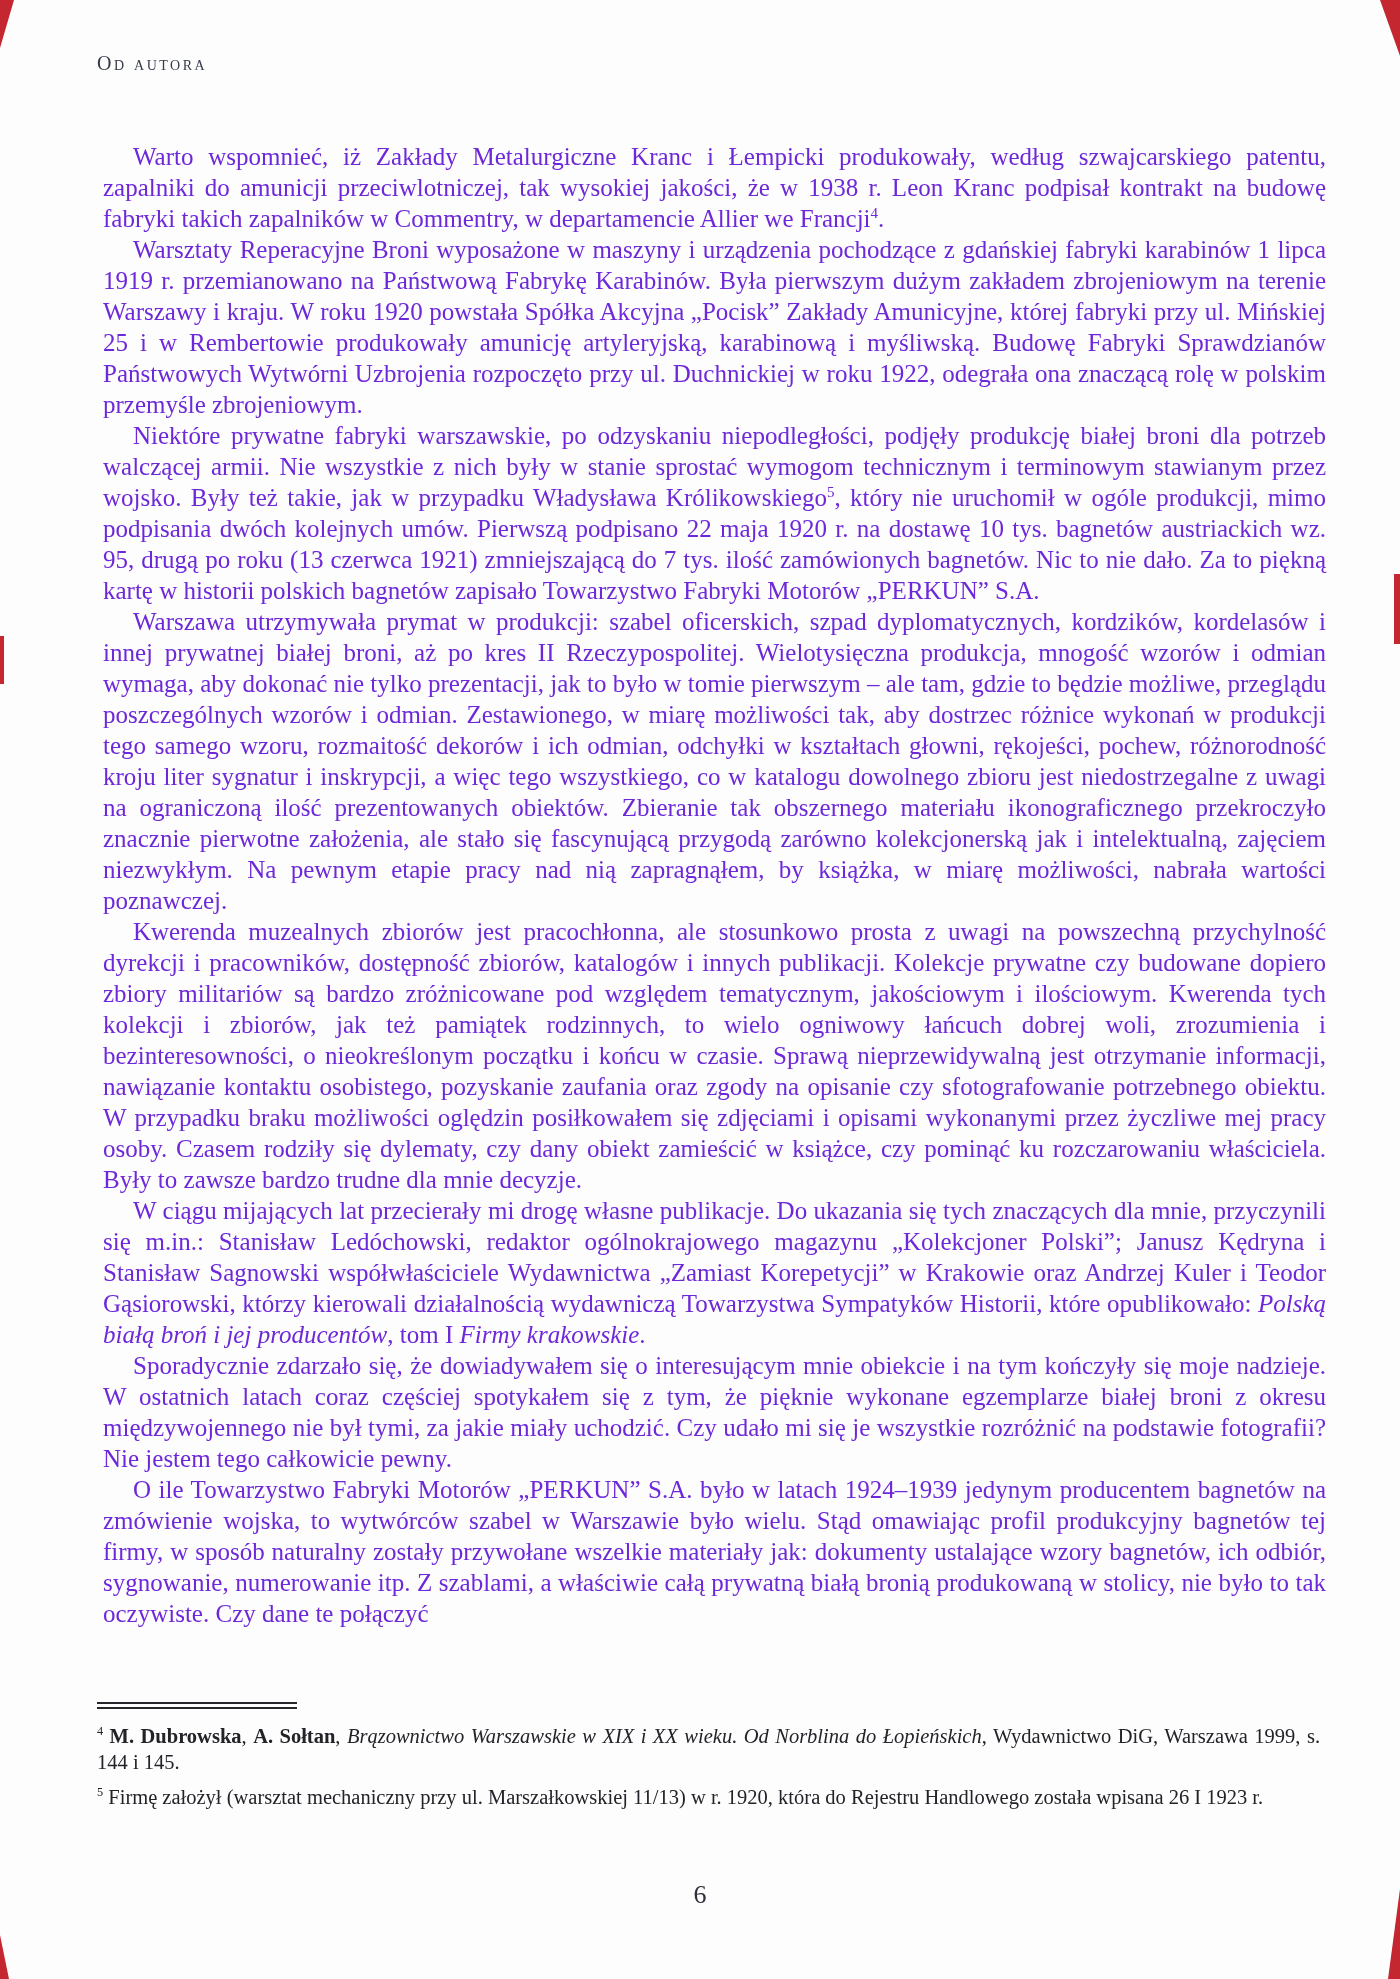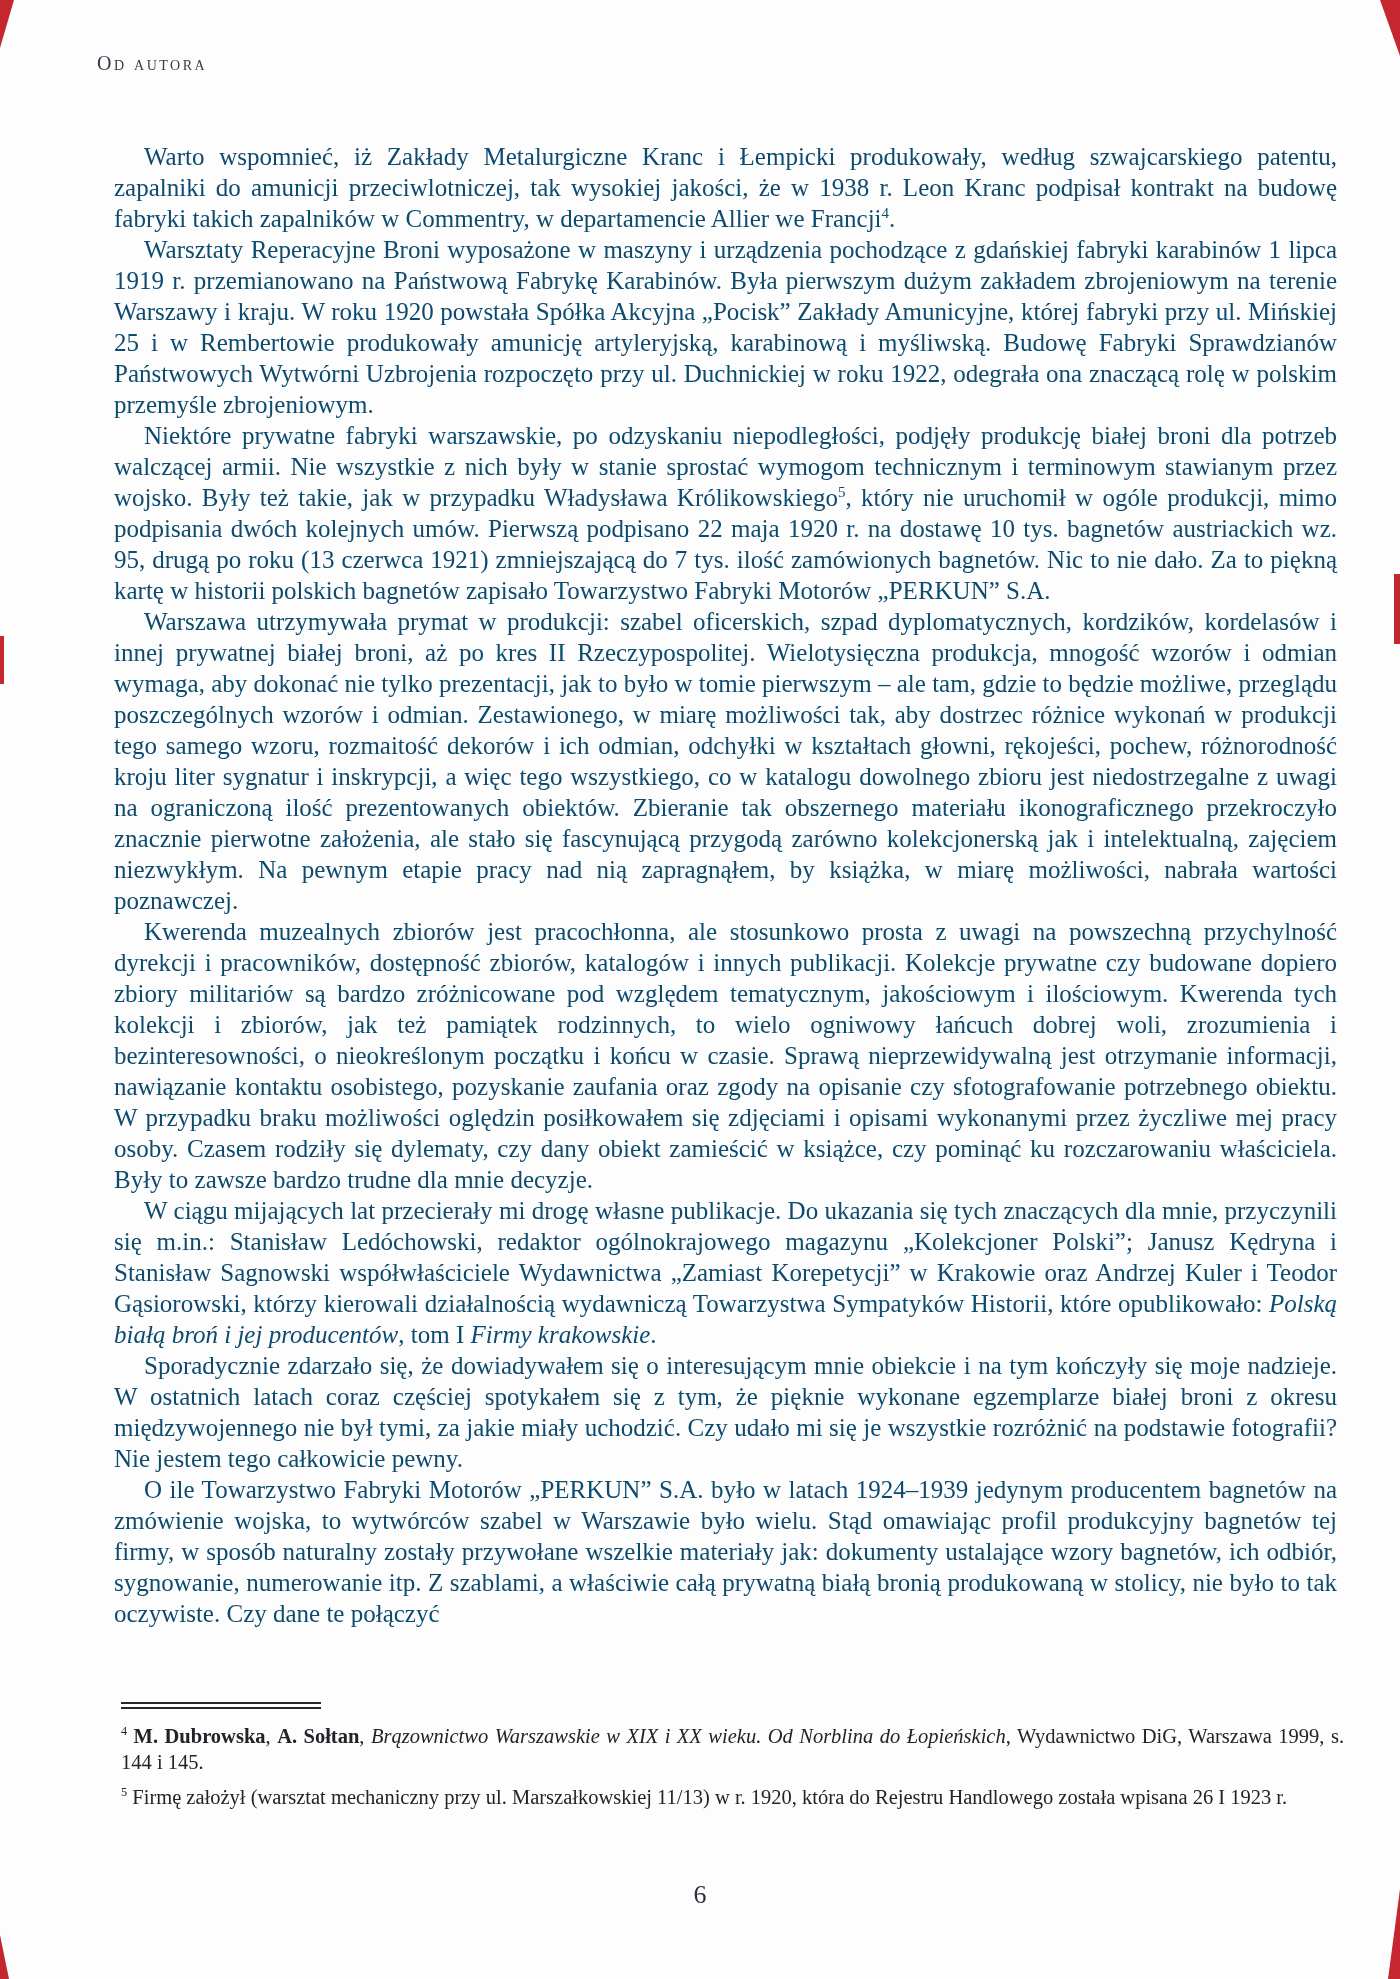--- a/index.html
+++ b/index.html
@@ -14,31 +14,31 @@
   }
   .heading{
     position:absolute;left:97px;top:52px;
     font-size:20px;font-weight:normal;
     font-variant:small-caps;
     letter-spacing:2.5px;
     color:#343a47;
     margin:0;
   }
   .body-text{
-    position:absolute;left:114px;top:141px;width:1223px;
+    position:absolute;left:103px;top:141px;width:1223px;
     font-size:25px;line-height:31px;
     text-align:justify;
-    color:#0c4a6e;
+    color:#6d28d9;
   }
   .para{margin:0;text-indent:30px;}
   .b{font-weight:bold;}
   .i{font-style:italic;}
   sup{font-size:0.6em;line-height:0;vertical-align:super;}
   .footnote-block{
-    position:absolute;left:97px;top:1702px;width:1223px;margin-left:24px;
+    position:absolute;left:97px;top:1702px;width:1223px;
   }
   .fn-rule{
     width:200px;height:3px;
     border-top:2px solid #26262b;
     border-bottom:2px solid #26262b;
     margin:0 0 14px 0;
   }
   .footnote{
     font-size:20.5px;line-height:26px;
     text-align:justify;

